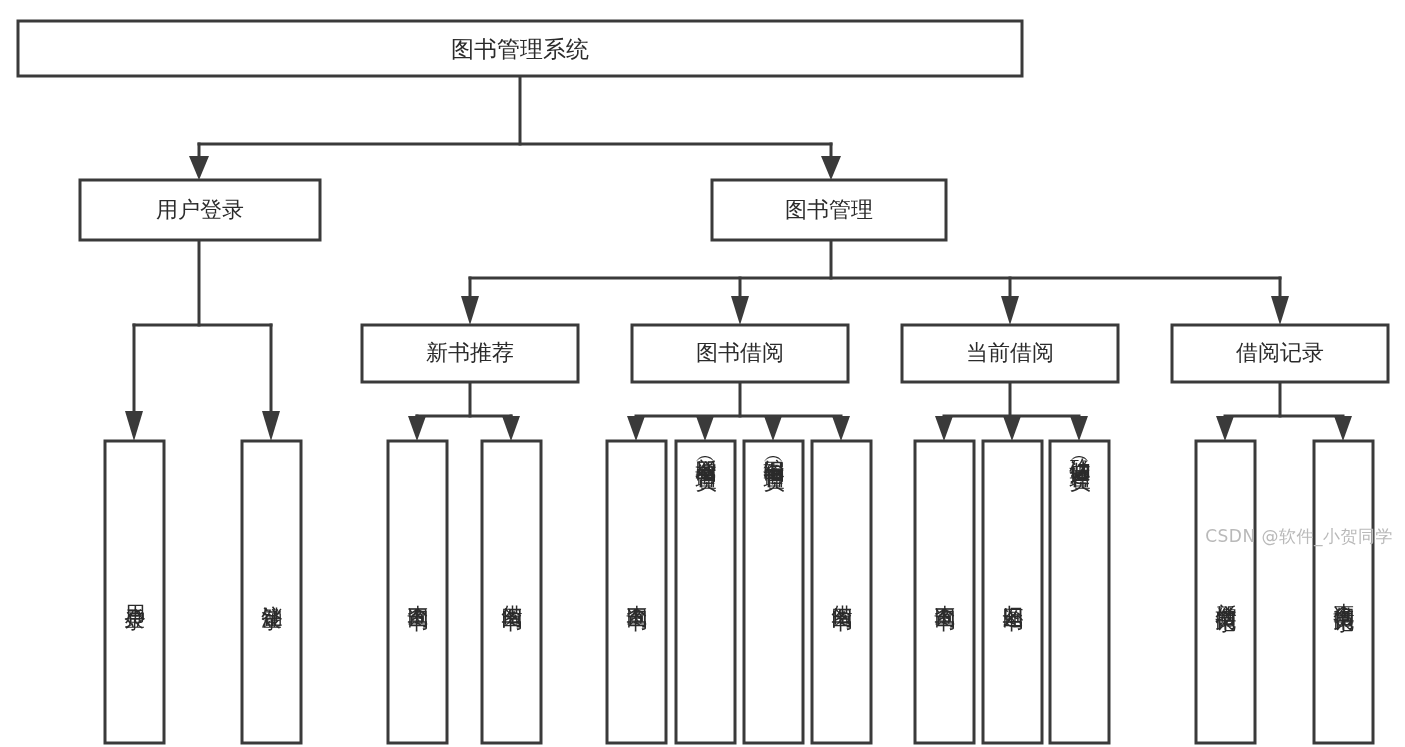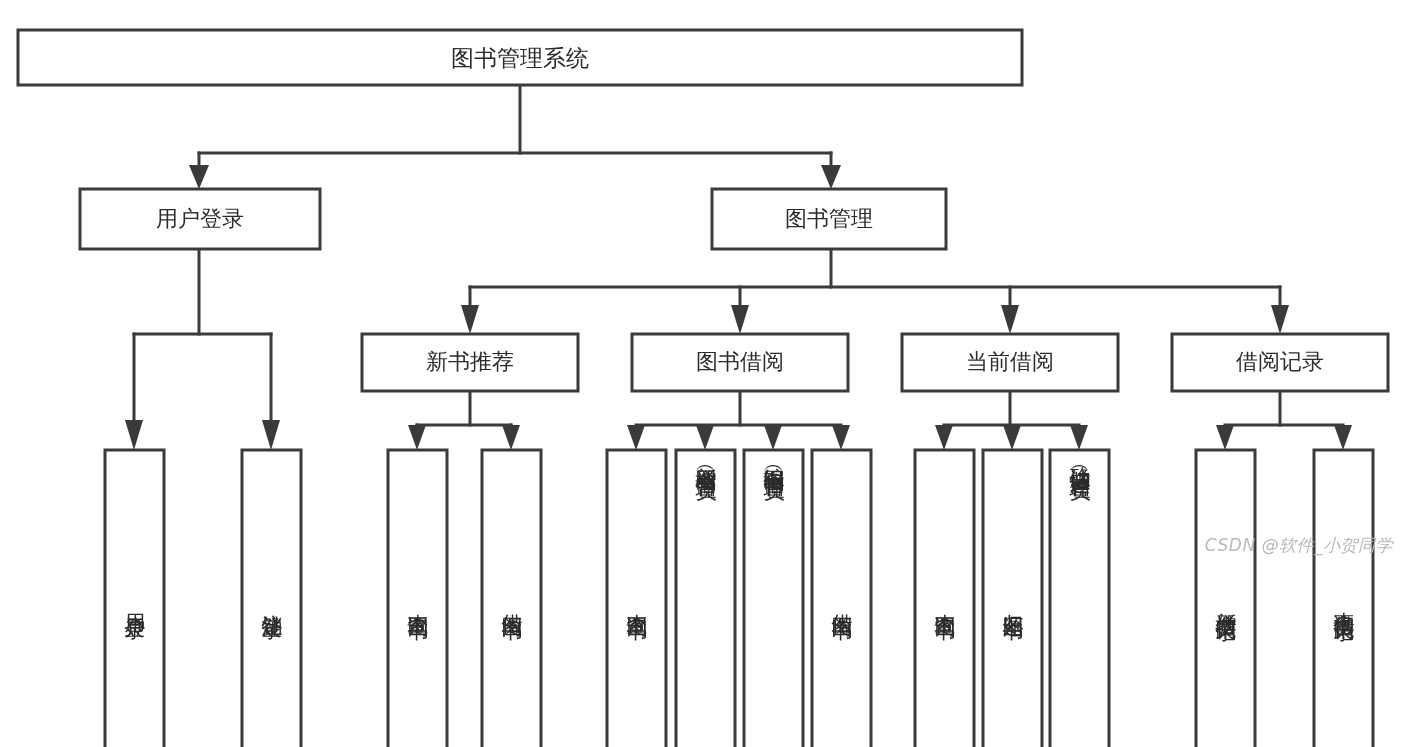--- a/index.html
+++ b/index.html
@@ -9,21 +9,21 @@
   }
   body {
     width: 1405px;
     height: 747px;
     font-family: "DejaVu Sans", "Liberation Sans", sans-serif;
     overflow: hidden;
     position: relative;
   }
   #diagram-root {
     position: absolute;
-    top: 17px;
+    top: 8px;
     left: 0;
     width: 1405px;
     height: 548px;
   }
   svg.flowchart {
     display: block;
     width: 1405px;
     height: 747px;
   }
   .node-box {
@@ -74,21 +74,20 @@
   }
   #watermark {
     position: absolute;
     right: 12px;
     bottom: 8px;
     font-family: "DejaVu Sans", "Liberation Sans", sans-serif;
     font-size: 17px;
     color: #b9b9b9;
     letter-spacing: 0.5px;
     white-space: nowrap;
-    font-style: italic;
   }
 </style>
 </head>
 <body>
 
 <div id="diagram-root">
 
   <svg class="flowchart" viewBox="0 0 1405 747" xmlns="http://www.w3.org/2000/svg">
 
     <g>

